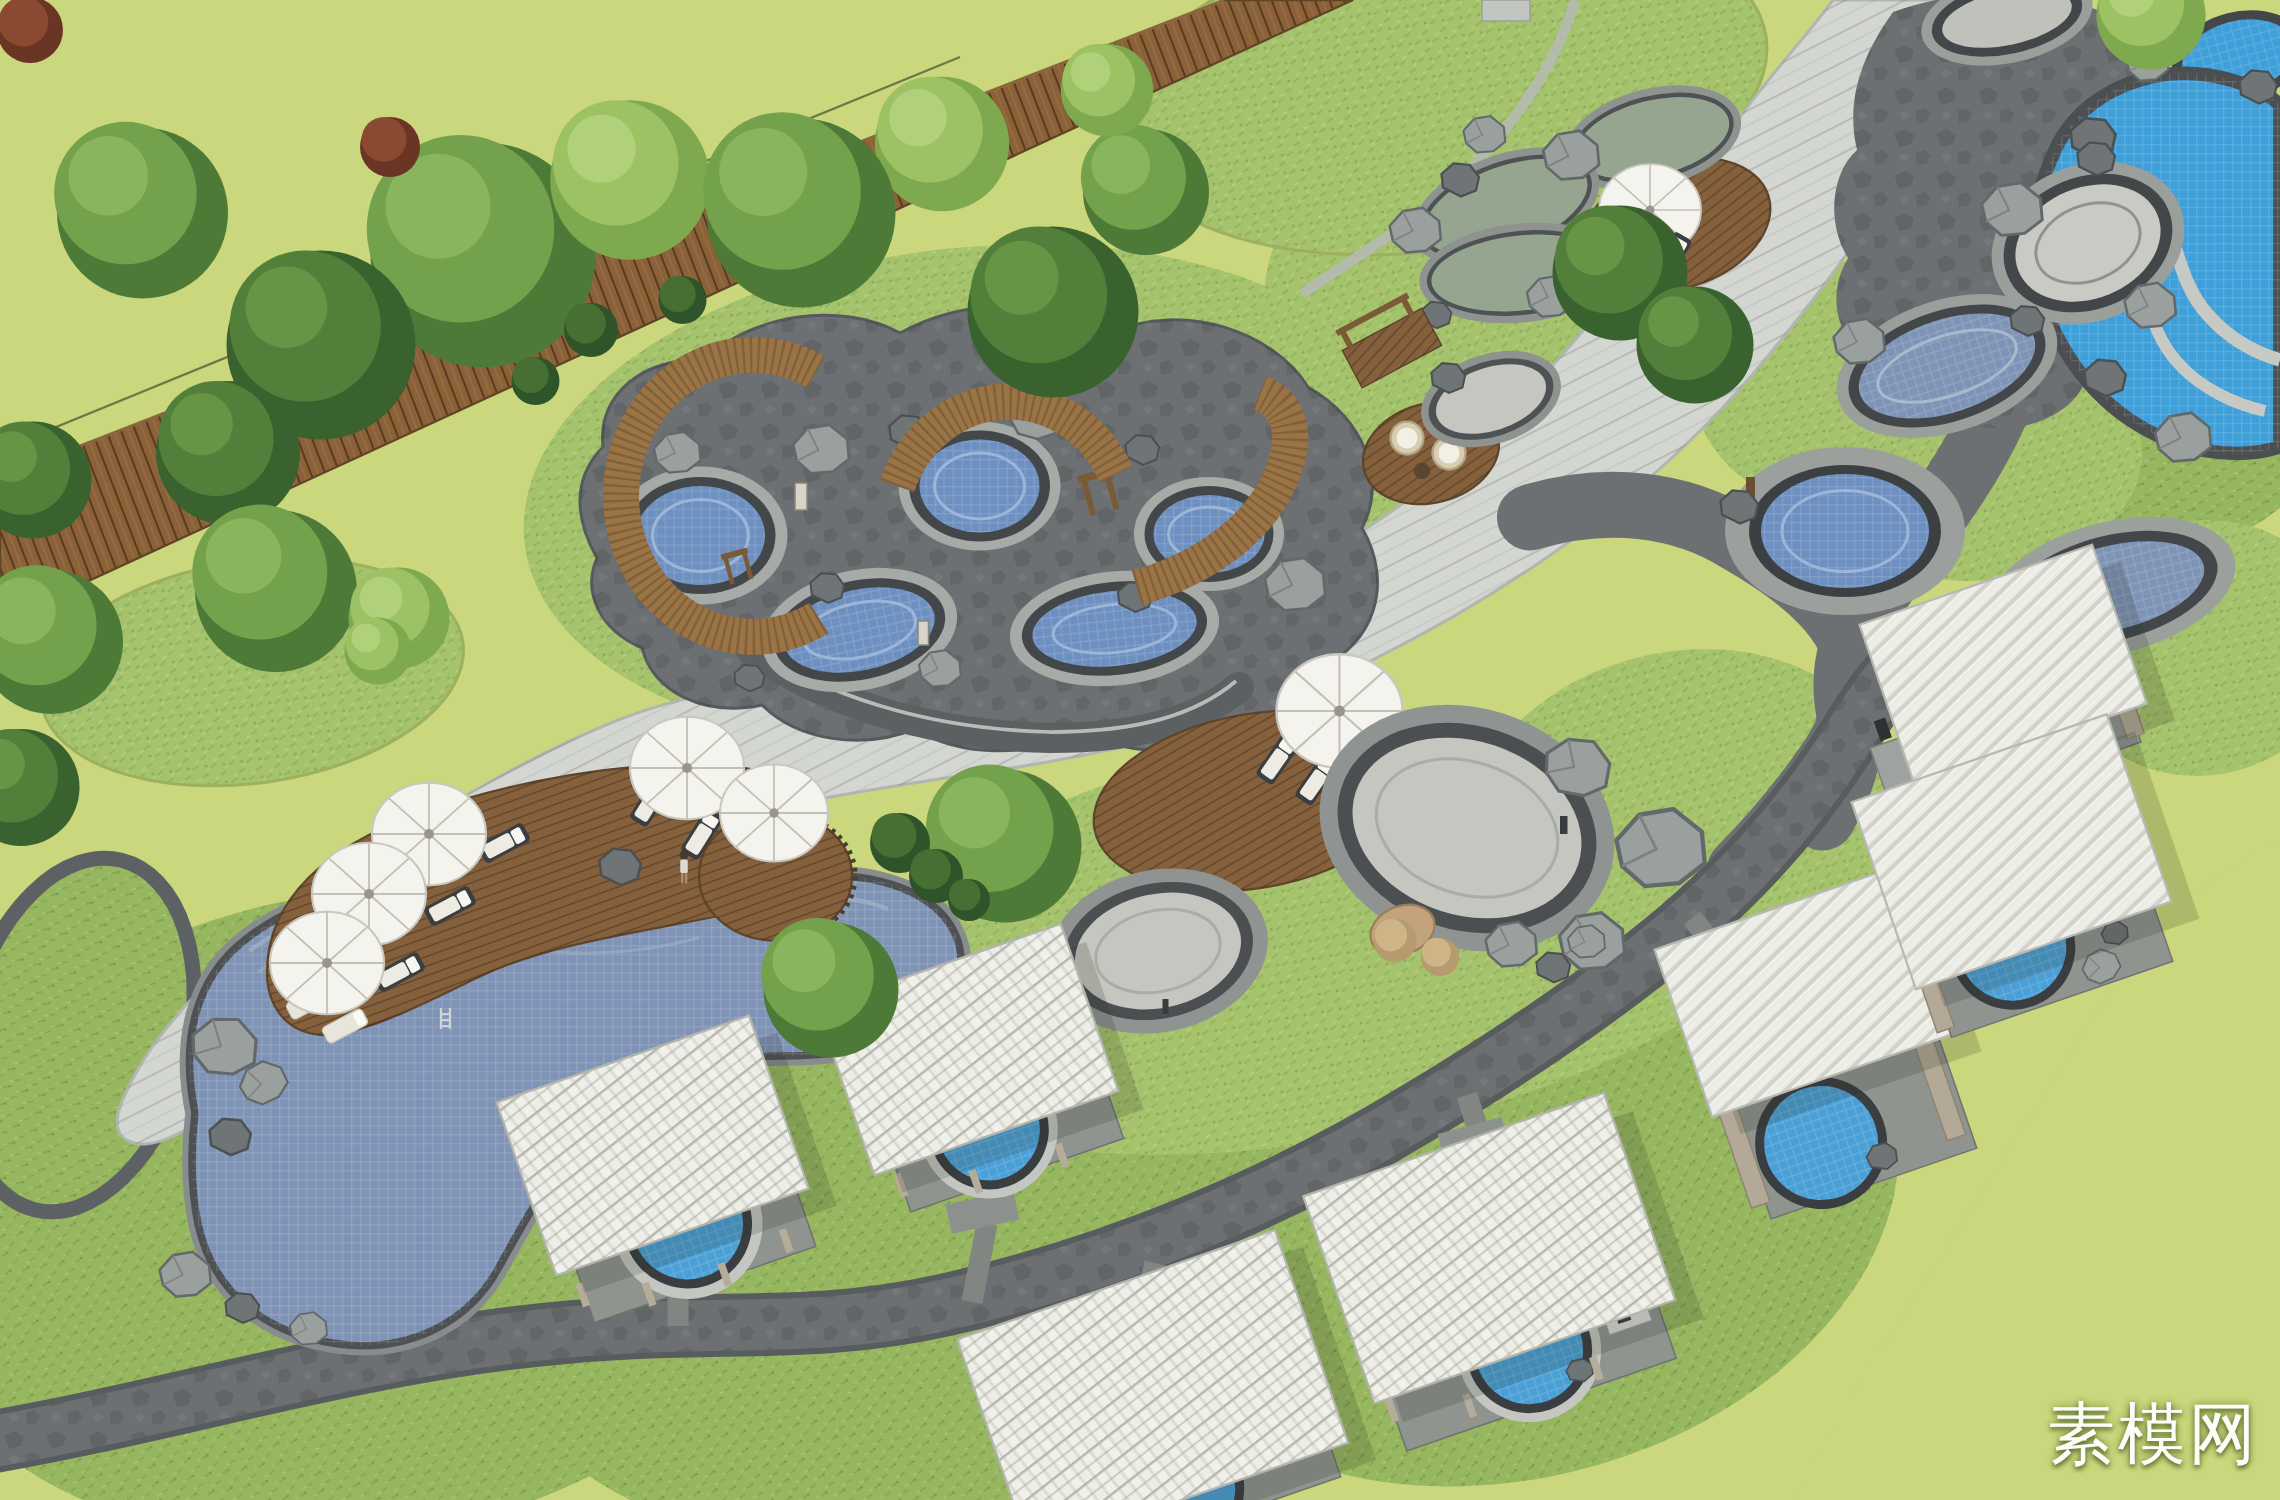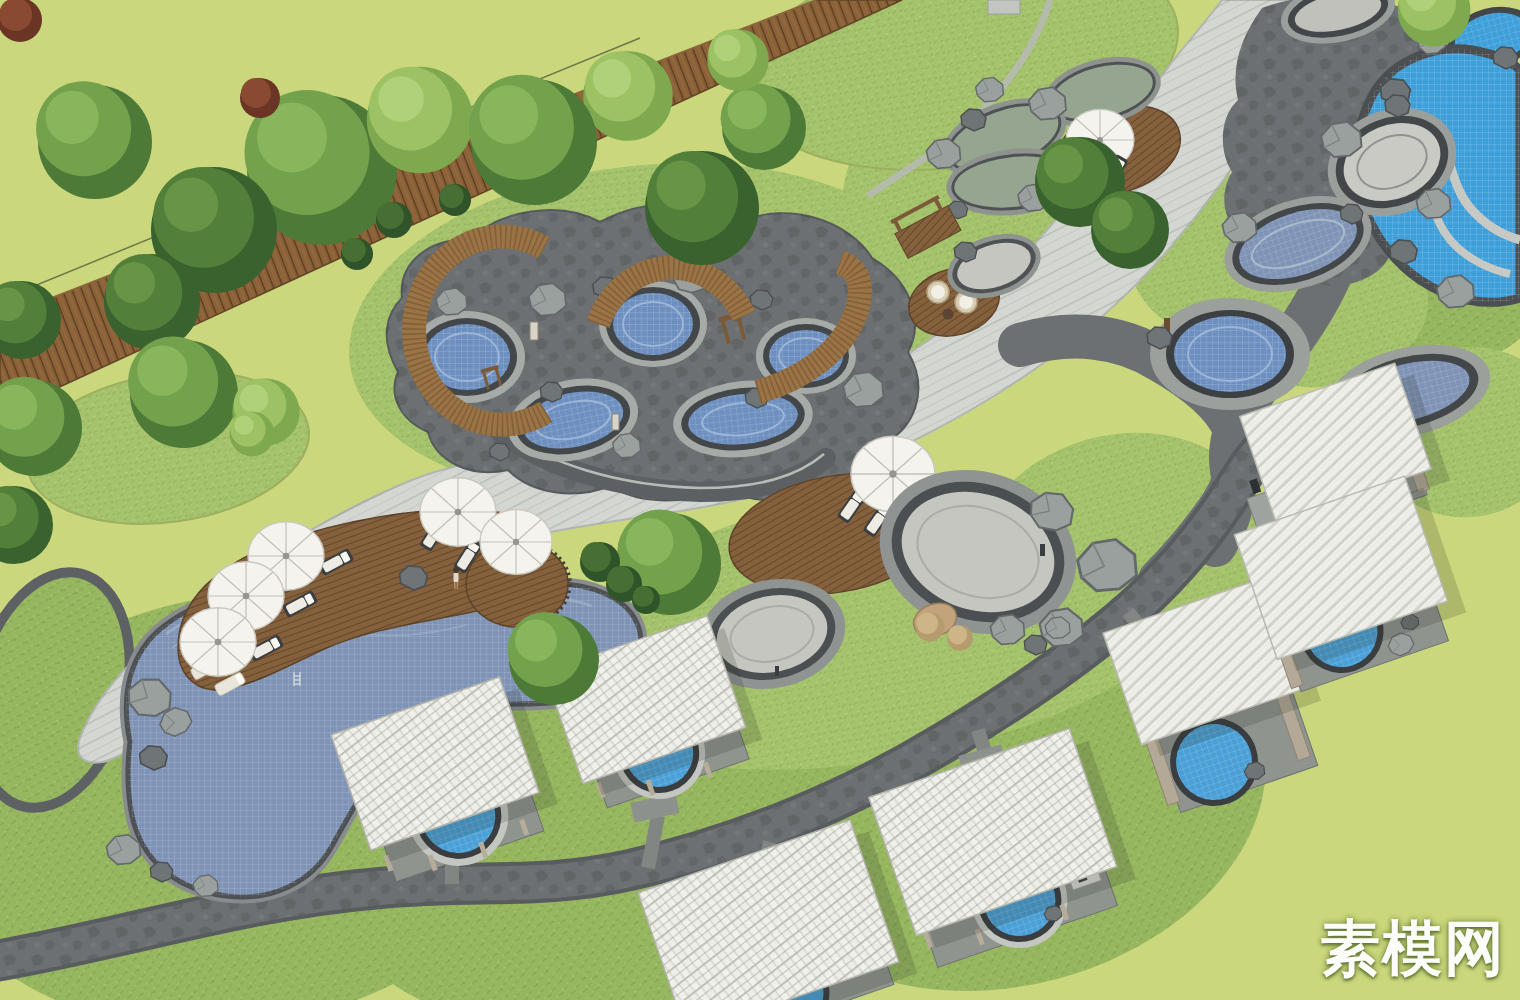--- a/index.html
+++ b/index.html
@@ -1,20 +1,20 @@
 <!DOCTYPE html>
 <html style="--lawn: #cbd77c; --grass-mid: #a5c26c; --grass-dark: #96b660; --paving-light: #d3d6d1; --paving-dark: #6c7072; --stone-edge: #54585a; --boardwalk-wood: #8a6138; --deck-wood: #85603c; --screen-wood: #9b7446; --pool-blue: #6d90c0; --pool-gray-blue: #7e93b5; --pool-bright: #3f9fd9; --cabana-pool: #4aa0d6; --spring-water: #95a58f; --gravel: #c5c6bf; --roof-white: #ebebe6; --rock-gray: #9aa09d; --umbrella-white: #f4f3ee;"><head>
 <meta charset="utf-8">
 <style>
   html,body{margin:0;padding:0;background:#222;}
   #stage{position:relative;width:1520px;height:1000px;overflow:hidden;background:var(--lawn,#cbd77c);font-family:"DejaVu Sans",sans-serif;}
   #stage svg{position:absolute;inset:0;display:block;}
   #watermark{position:absolute;right:14px;bottom:22px;display:flex;align-items:flex-end;color:#fff;opacity:.96;
     text-shadow:0 0 6px rgba(98,118,48,.95),0 2px 3px rgba(70,90,35,.85);white-space:nowrap;}
-  #watermark .cn{font-size:60px;font-weight:bold;letter-spacing:2px;line-height:1;}
+  #watermark .cn{font-size:45px;font-weight:normal;letter-spacing:2px;line-height:1;}
   #watermark .latin{font-size:37px;font-weight:bold;line-height:1.05;}
 </style>
 </head>
 <body>
 
 <div id="stage">
 <svg viewBox="0 0 1520 1000" width="1520" height="1000">
 <defs>
   <pattern id="gtx" width="12" height="12" patternUnits="userSpaceOnUse">
     <rect width="12" height="12" fill="var(--grass-mid,#a5c26c)"></rect>

